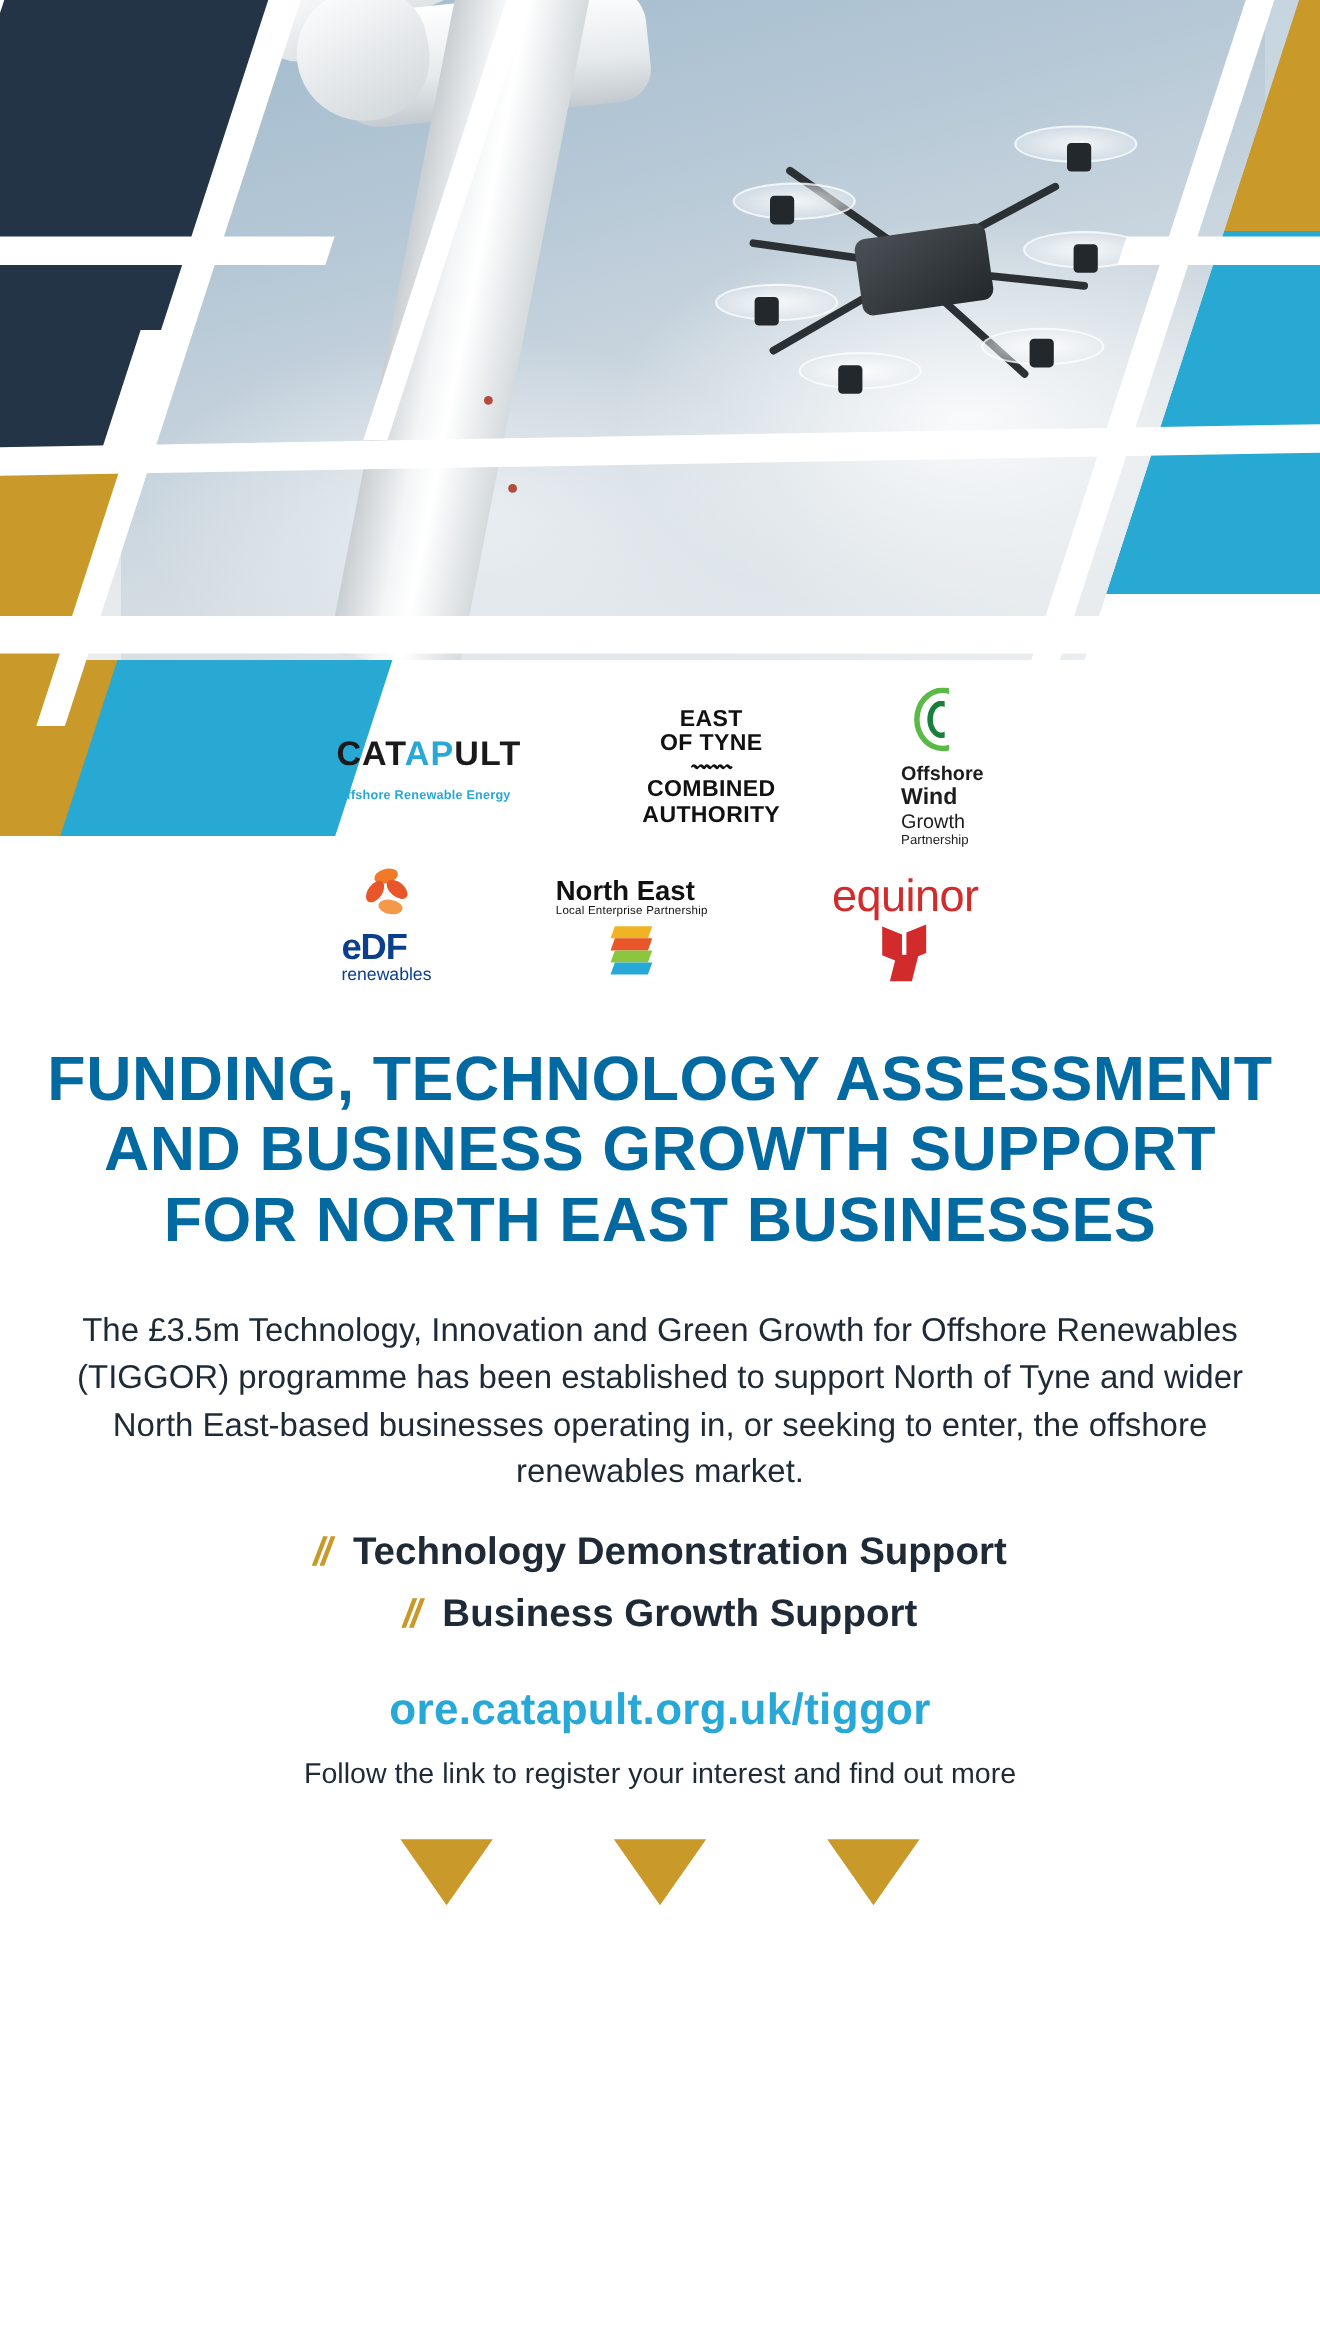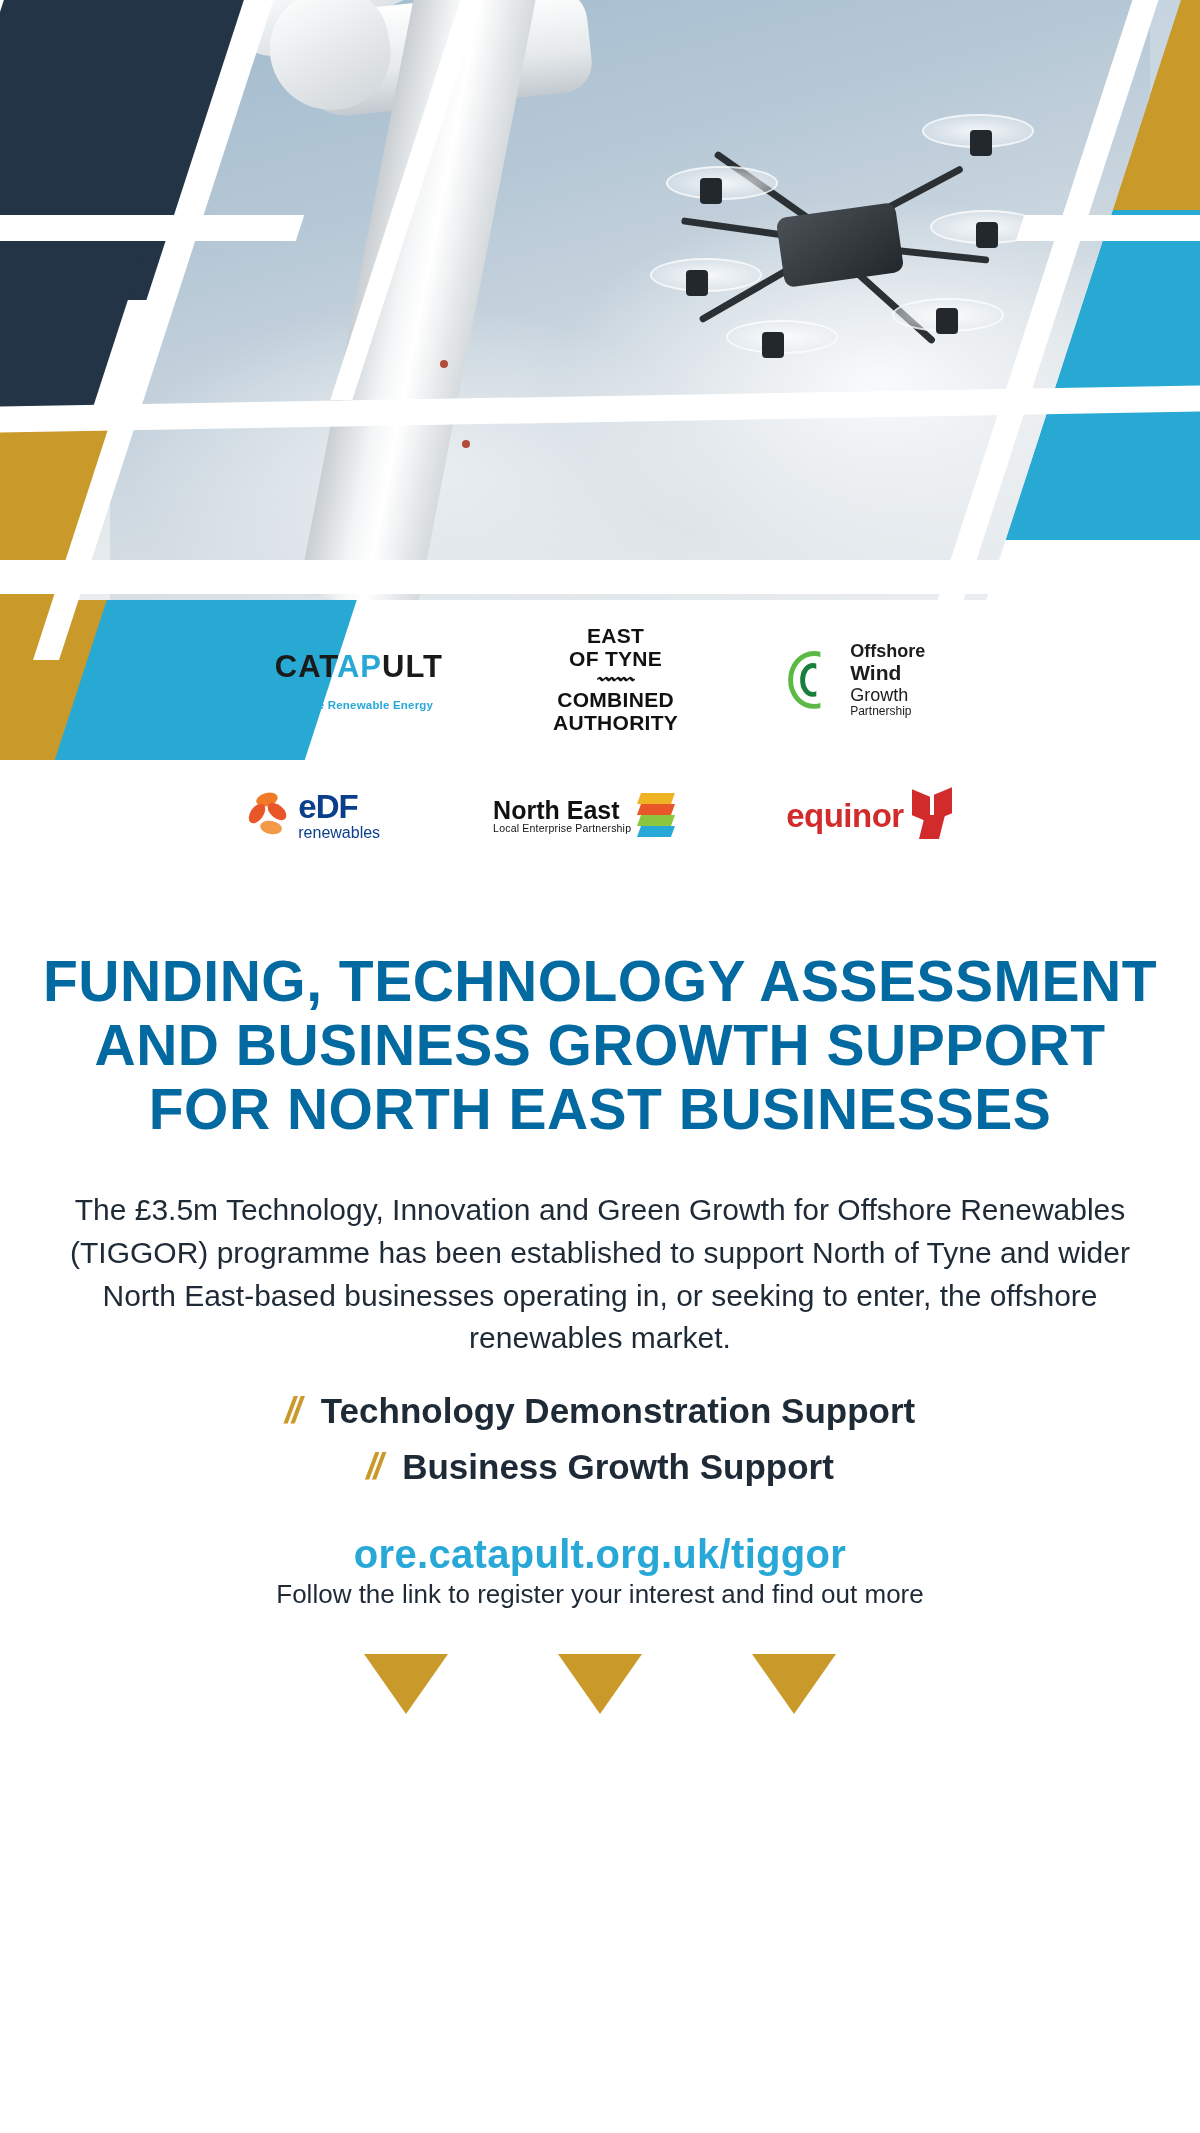--- a/index.html
+++ b/index.html
@@ -173,21 +173,21 @@
   .logo-row {
     position: absolute;
     left: 0; width: 1200px;
     display: flex;
     align-items: center;
     justify-content: center;
   }
   .logo-row-1 { top: 625px; gap: 110px; }
   .logo-row-2 { top: 790px; gap: 113px; }
 
-  .logo { display: flex; align-items: center; justify-content: center; }
+  .logo { display: flex; align-items: center; justify-content: center; flex-direction: column; }
 
   
   .catapult { flex-direction: column; align-items: flex-start; }
   .catapult-word {
     font-size: 31px; font-weight: 700; letter-spacing: 1px; color: #1a1a1a;
   }
   .catapult-word .hl { color: #27a8d6; }
   .catapult-sub {
     font-size: 11.5px; color: #27a8d6; font-weight: 700; margin-top: 14px; letter-spacing: .2px;
   }
@@ -237,21 +237,21 @@
   .nelep-text .n1 { font-size: 25px; font-weight: 700; color: #111; }
   .nelep-text .n2 { font-size: 10.5px; color: #111; letter-spacing: .2px; }
   .nelep-bars { position: relative; width: 34px; height: 46px; }
   .nelep-bars i {
     position: absolute; left: 0; width: 34px; height: 11px; display: block;
     transform: skewX(-20deg);
   }
 
   
   .equinor { align-items: center; gap: 6px; }
-  .equinor-word { font-size: 33px; color: #d12b2b; font-weight: 700; letter-spacing: -.5px; }
+  .equinor-word { font-size: 41px; color: #d12b2b; font-weight: 400; letter-spacing: -.5px; }
   .equinor-mark { position: relative; width: 46px; height: 50px; }
   .equinor-mark i { position: absolute; background: #d12b2b; display: block; }
 
   
   .content { position: absolute; left: 0; top: 950px; width: 1200px; text-align: center; }
 
   .headline {
     color: #0369a1;
     font-size: 57px;
     font-weight: 800;
@@ -289,21 +289,21 @@
   .slashes { color: #c9992a; font-weight: 800; font-size: 36px; letter-spacing: -3px; font-style: italic; }
 
   .url {
     margin-top: 44px;
     color: #27a8d6;
     font-size: 40px;
     font-weight: 700;
     letter-spacing: .3px;
   }
   .cta {
-    margin-top: 2px;
+    margin-top: 20px;
     color: #1f2a37;
     font-size: 26px;
   }
 
   .arrows {
     margin-top: 44px;
     display: flex; align-items: center; justify-content: center; gap: 110px;
   }
   .arrow {
     width: 0; height: 0;

